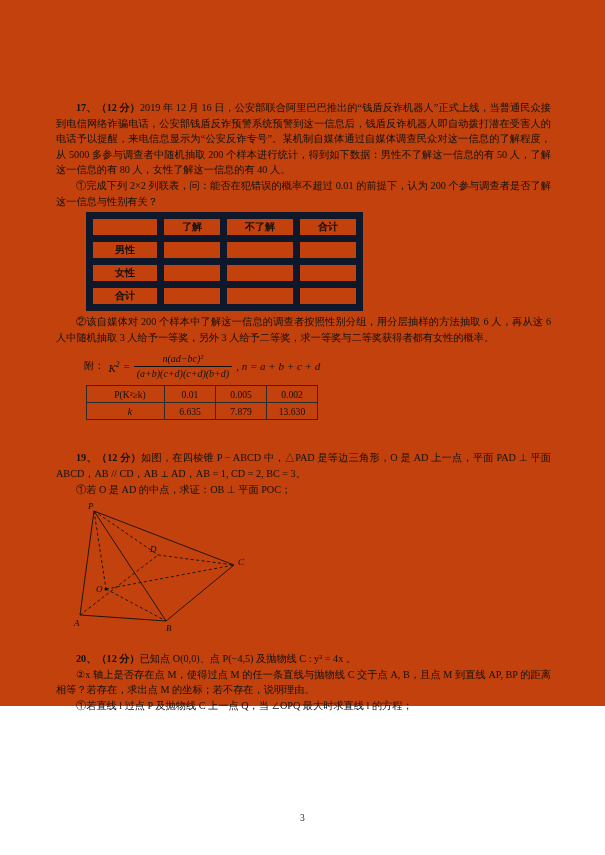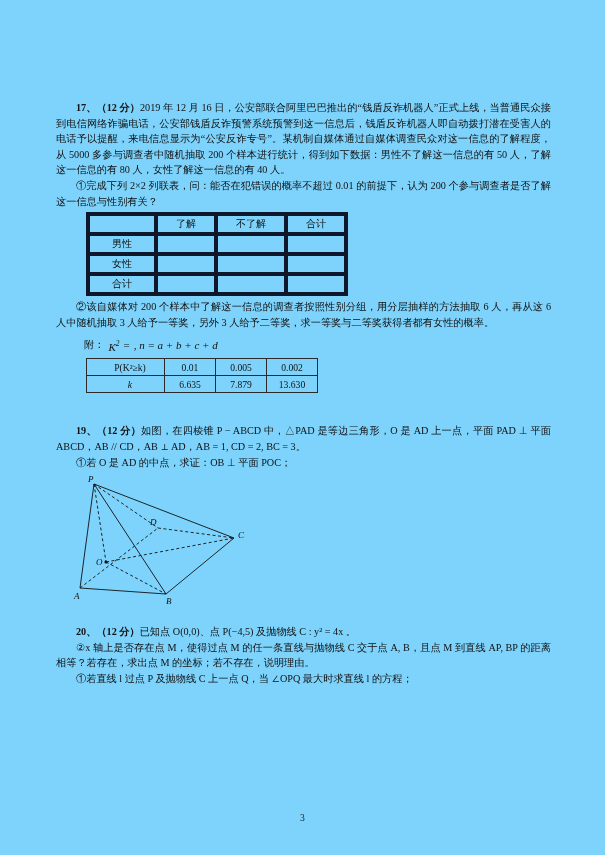--- a/index.html
+++ b/index.html
@@ -12,22 +12,22 @@
     background: #ffffff;
     font-family: "Liberation Serif", serif;
     color: #111111;
     position: relative;
     overflow: hidden;
   }
   .page {
     position: absolute;
     left: 0; top: 0;
     width: 605px;
-    height: 855px;
-    background: #7dd3fc;
+    height: 706px;
+    background: #c2410c;
   }
   .content {
     position: absolute;
     left: 56px;
     top: 100px;
     width: 495px;
   }
   .q-block {
     margin-bottom: 4px;
   }
@@ -50,24 +50,24 @@
   }
   
   .tbl-wrap {
     margin: 3px 0 3px 30px;
   }
   table.grid {
     border-collapse: collapse;
     font-size: 10px;
   }
   table.grid td, table.grid th {
-    border: 4px solid #0f172a;
+    border: 7px solid #0f172a;
     padding: 1px 6px;
     height: 14px;
-    font-weight: normal;
+    font-weight: bold;
     text-align: center;
     font-family: "Liberation Serif", serif;
   }
   table.grid td.lbl {
     width: 52px;
     text-align: center;
     margin-top: 37px;
   }
   table.grid td.col1 { width: 44px; }
   table.grid td.col2 { width: 54px; }
@@ -178,20 +178,24 @@
         </tbody>
           </table>
       </div>
 
       <p class="para indent2">②该自媒体对 200 个样本中了解这一信息的调查者按照性别分组，用分层抽样的方法抽取 6 人，再从这 6 人中随机抽取 3 人给予一等奖，另外 3 人给予二等奖，求一等奖与二等奖获得者都有女性的概率。</p>
 
       <div class="formula-line">
         <span class="attach-label">附：</span>
         <span class="mathit"><span>K</span><sup class="sm">2</sup></span>
         <span>=</span>
+        <span class="frac">
+          <span class="num mathit">n(ad−bc)²</span>
+          <span class="den mathit">(a+b)(c+d)(c+d)(b+d)</span>
+        </span>
         <span class="mathit">, n = a + b + c + d</span>
       </div>
 
       <div class="tbl-wrap2">
         <table class="grid2">
           <tbody>
               <tr>
             <td class="hdr">P(K²≥k)</td>
             <td class="v">0.01</td>
             <td class="v">0.005</td>

